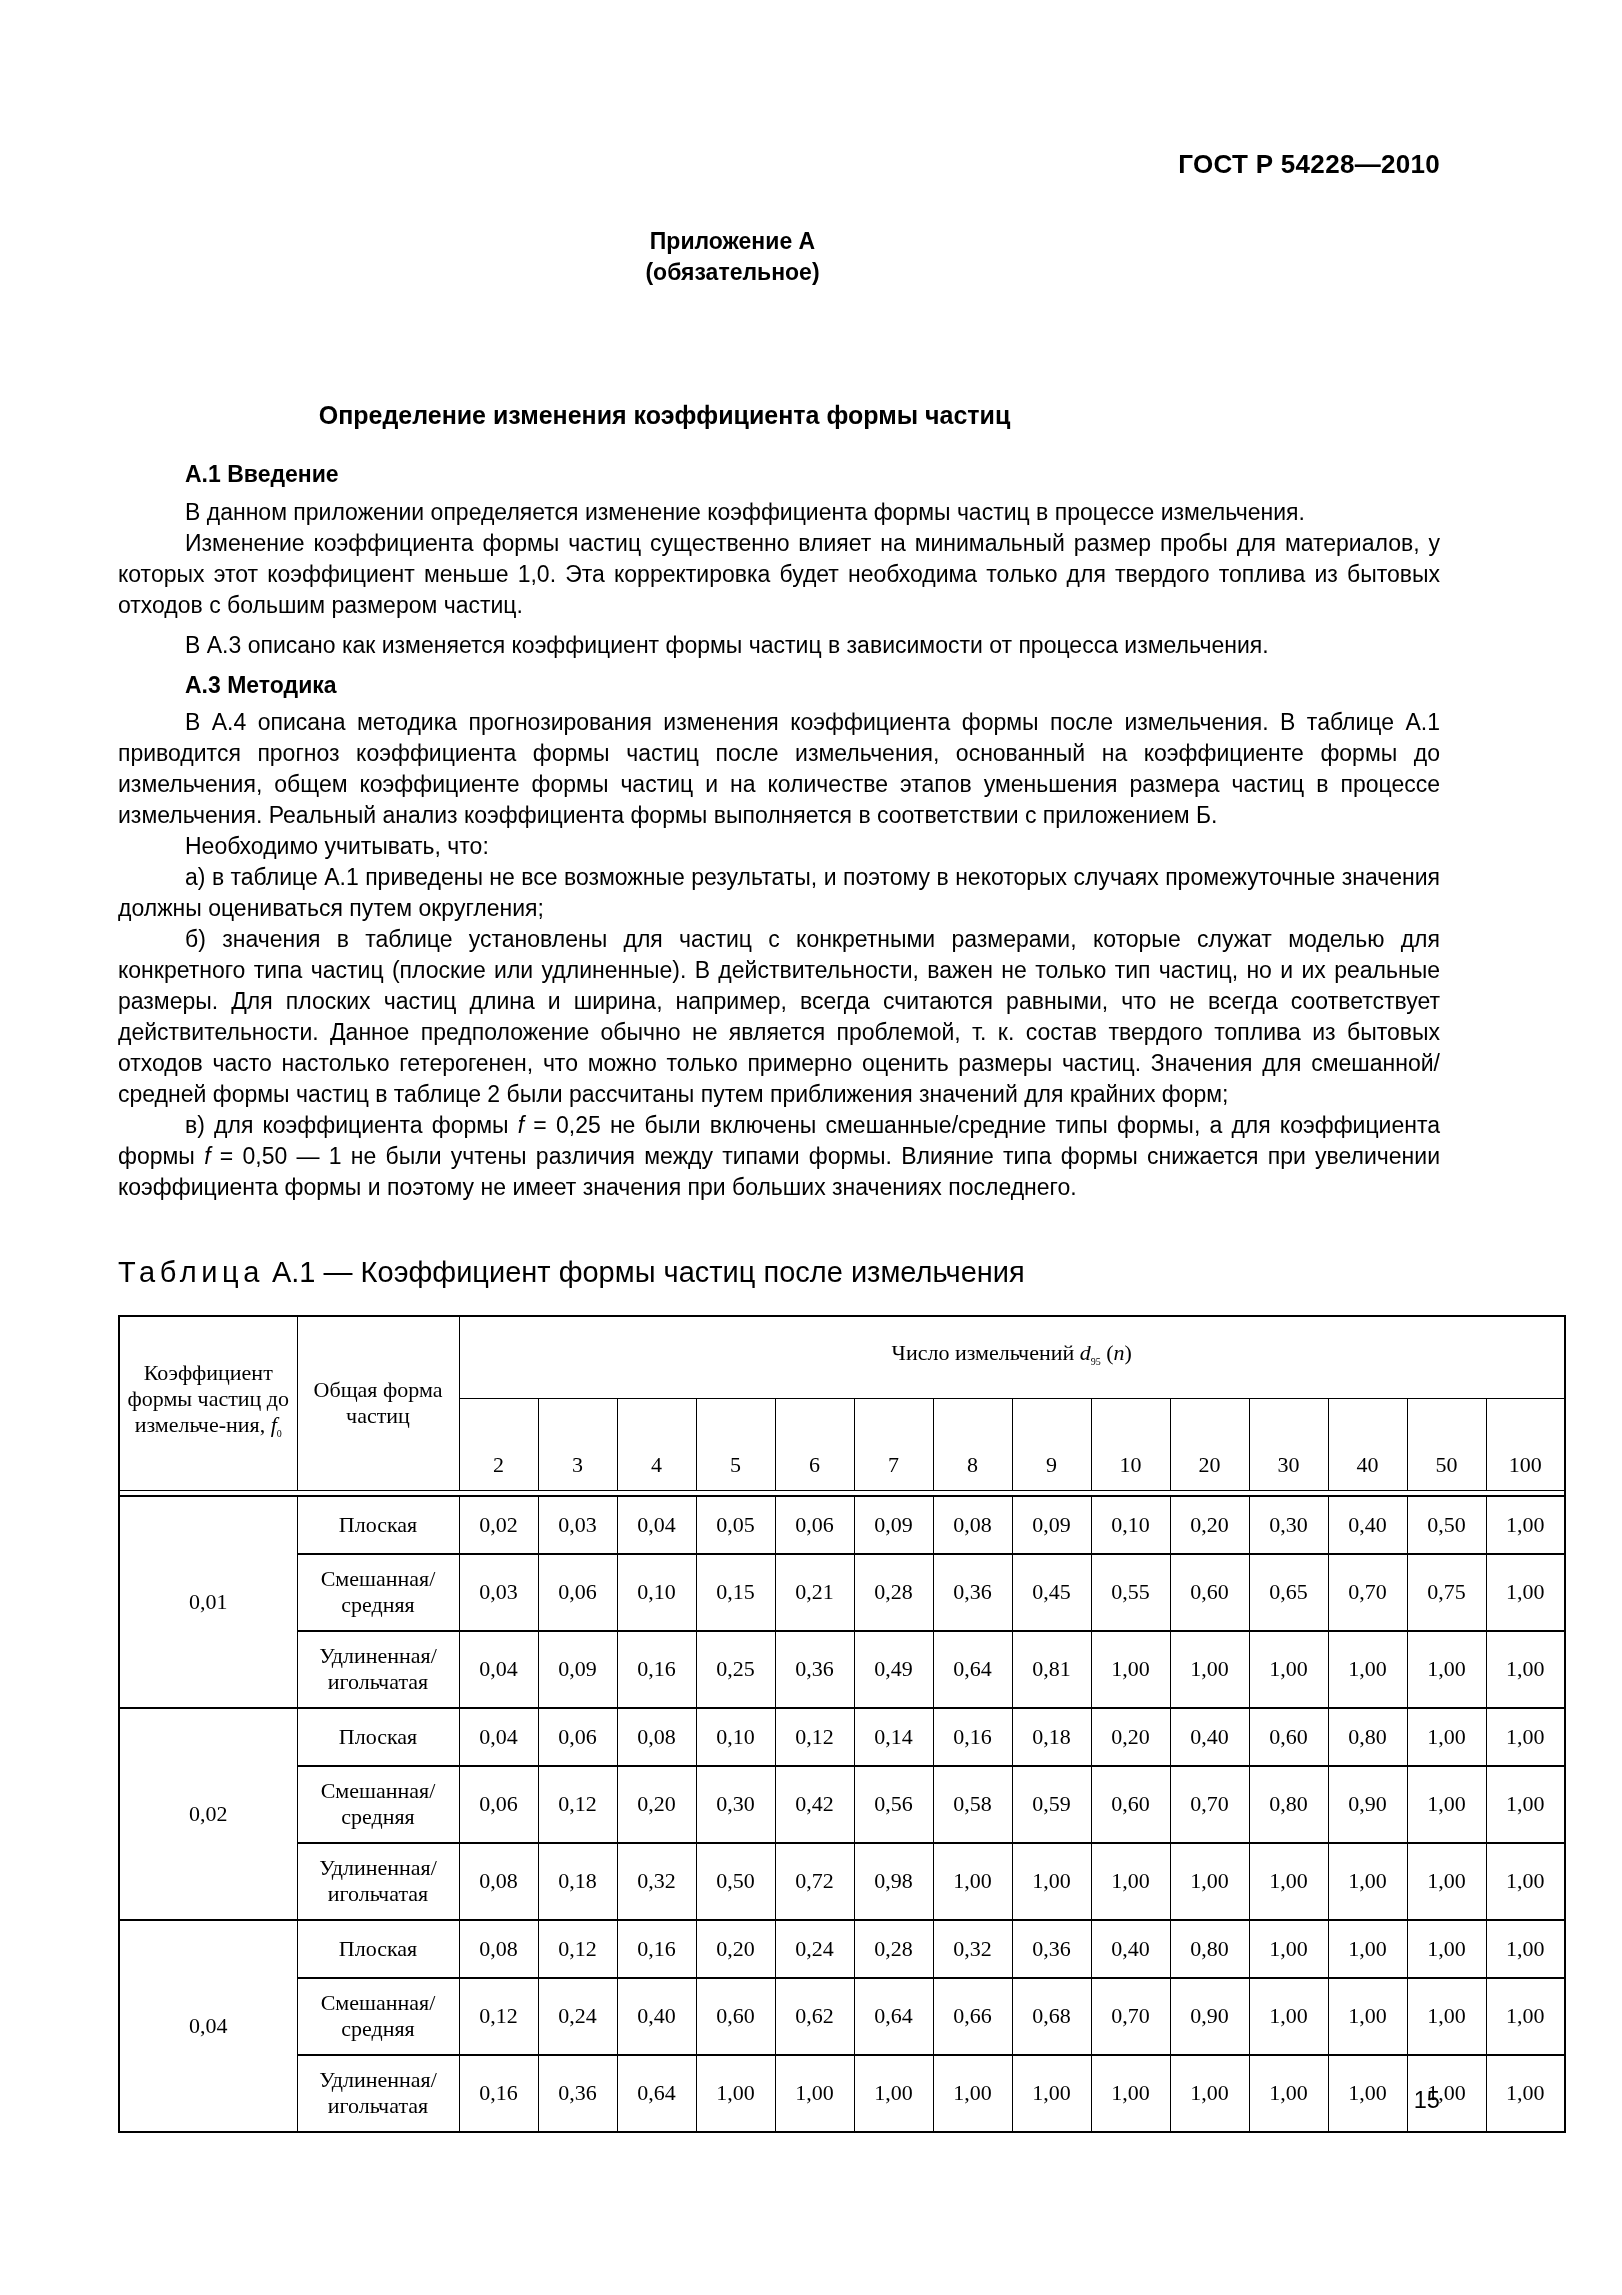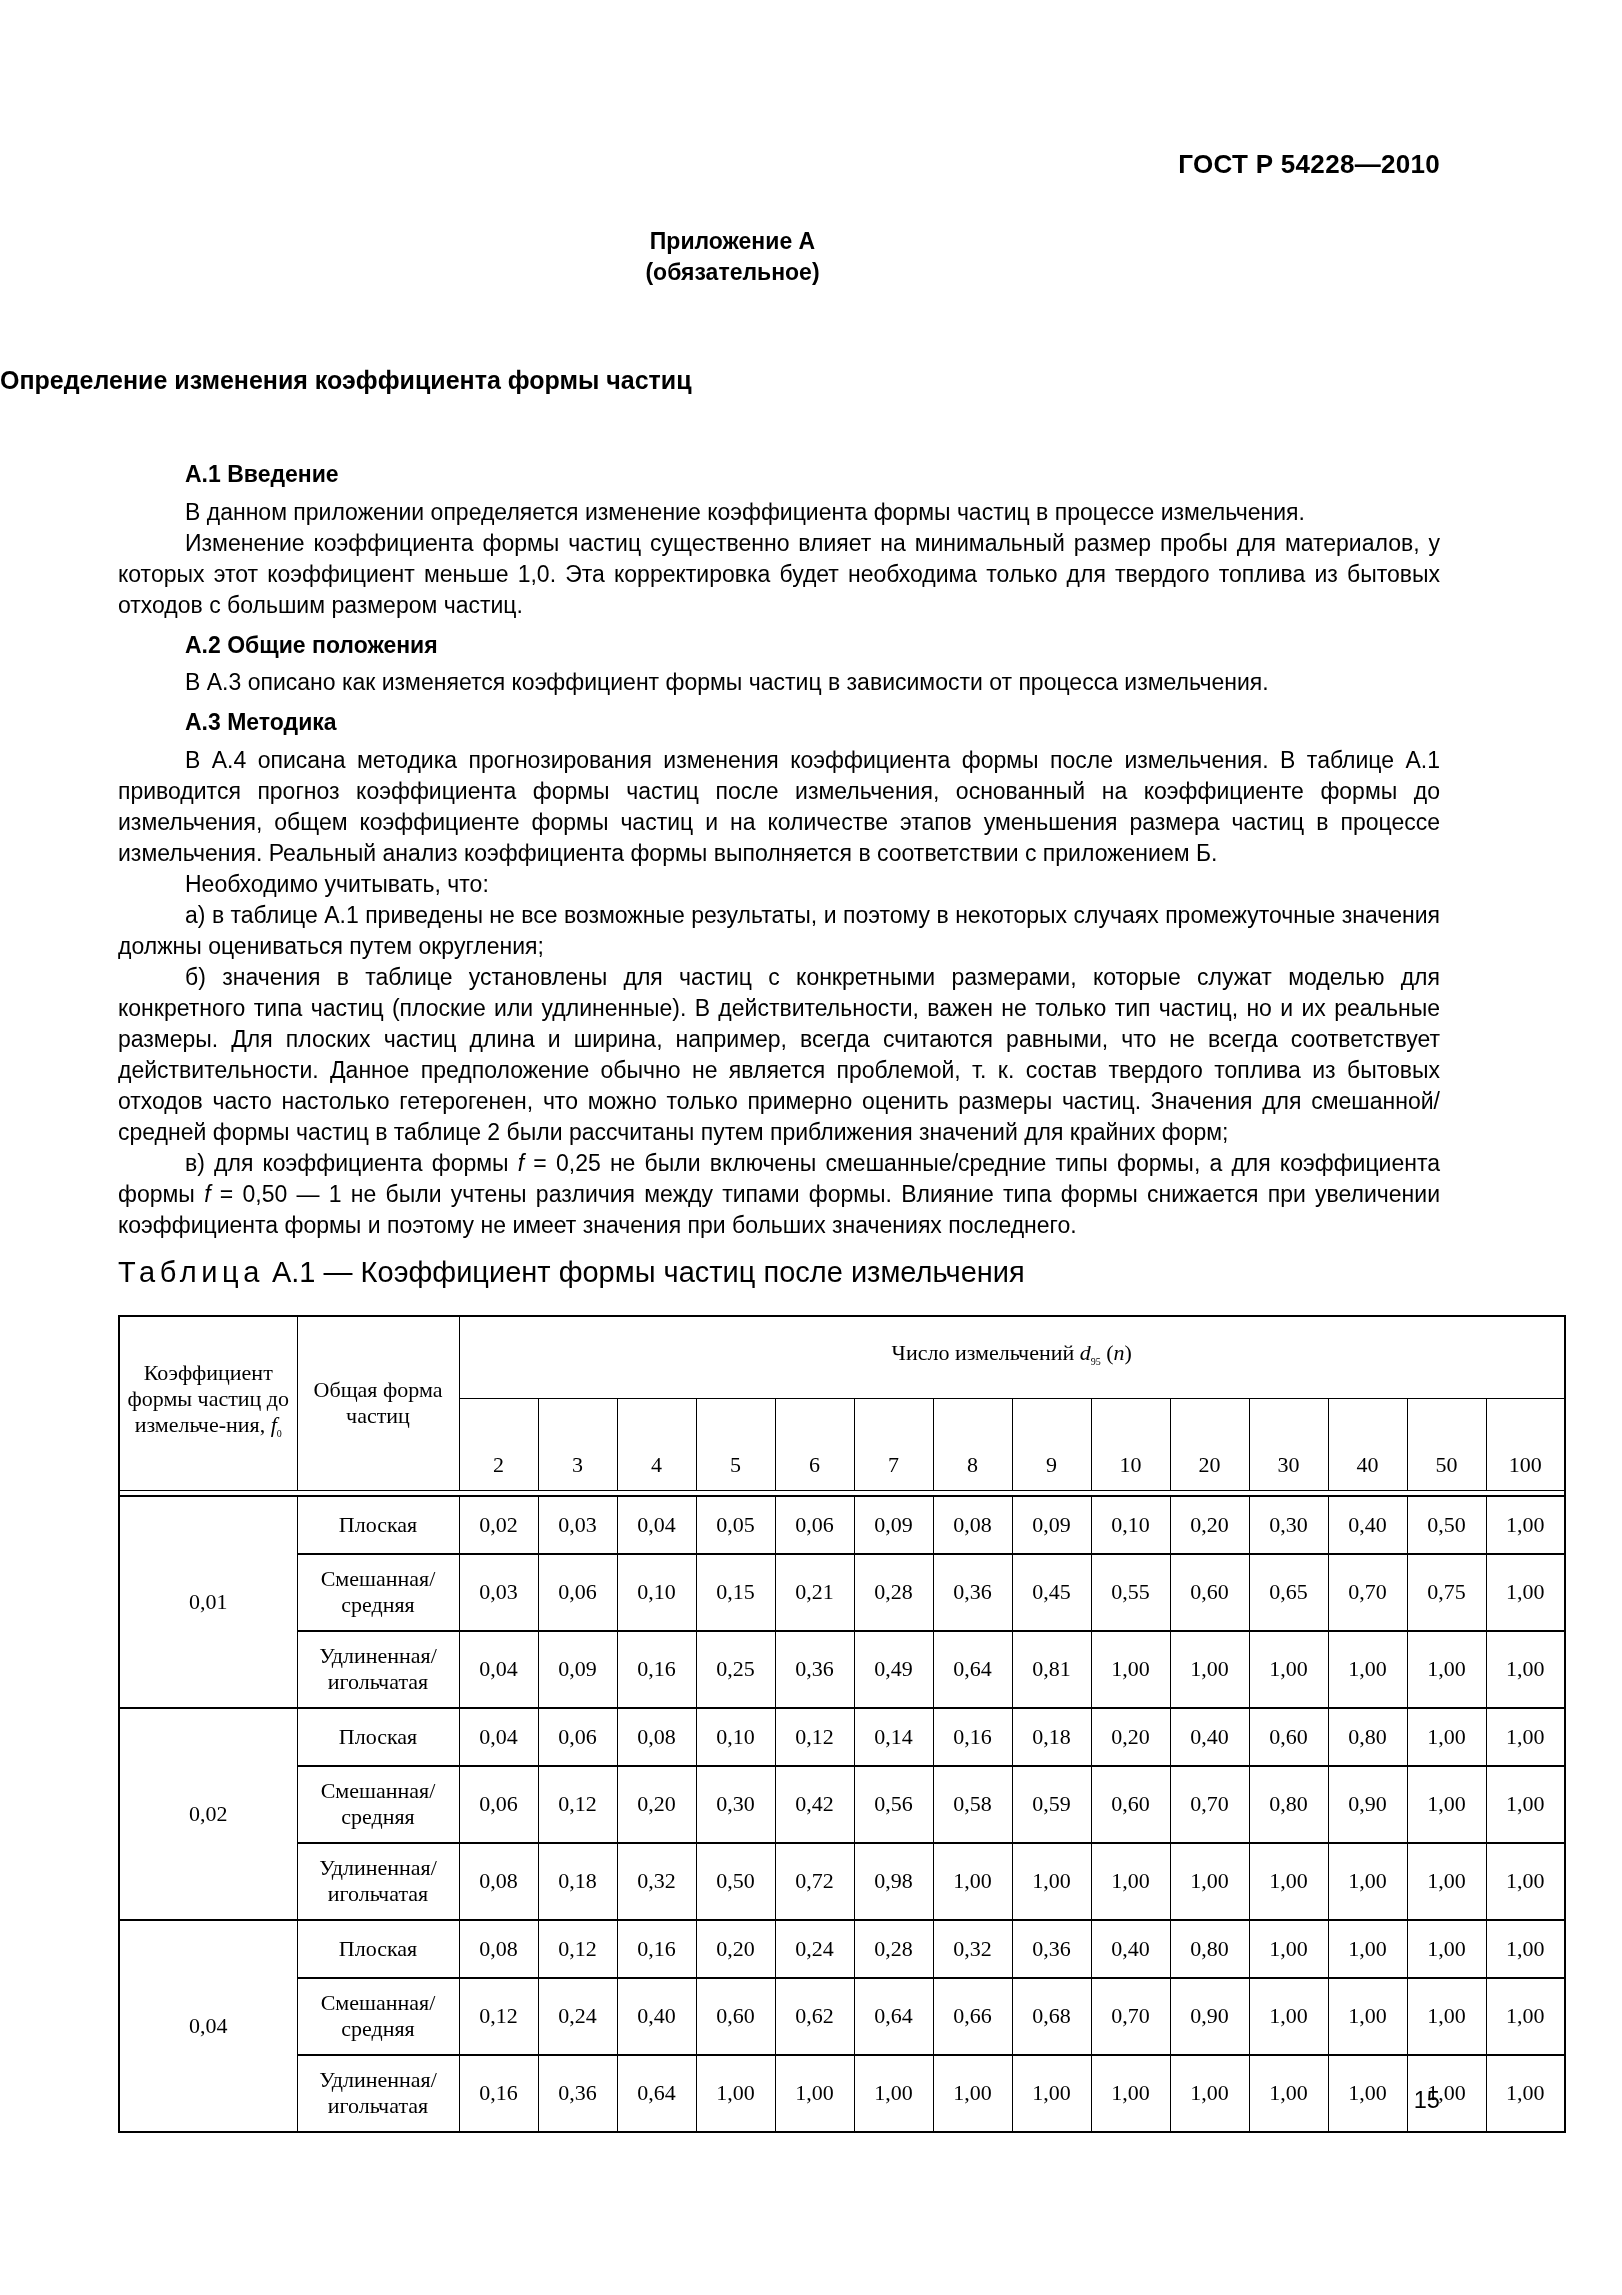--- a/index.html
+++ b/index.html
@@ -9,21 +9,21 @@
   }
   .doc-code {
     position: absolute; top: 149px; right: 183px;
     font-size: 26px; font-weight: bold; letter-spacing: 0.3px;
   }
   .annex {
     position: absolute; top: 226px; left: 0; width: 1465px; text-align: center;
     font-size: 23px; font-weight: bold; line-height: 31px;
   }
   .main-title {
-    position: absolute; top: 366px; left: 0; width: 1329px; text-align: left;
+    position: absolute; top: 401px; left: 0; width: 1329px; text-align: center;
     font-size: 25px; font-weight: bold;
   }
   .content {
     position: absolute; top: 459px; left: 118px; width: 1322px;
     font-size: 23px; line-height: 31px;
   }
   .sec-head { font-weight: bold; padding-left: 67px; margin: 0 0 6.5px 0; }
   .para { text-indent: 67px; text-align: justify; margin: 0; }
   .sec-gap { height: 9.2px; }
   .table-caption {
@@ -68,21 +68,20 @@
 <div class="main-title">Определение изменения коэффициента формы частиц</div>
 
 <div class="content">
   <div>
     <p class="sec-head">А.1 Введение</p>
     <p class="para">В данном приложении определяется изменение коэффициента формы частиц в процессе измельчения.</p>
     <p class="para">Изменение коэффициента формы частиц существенно влияет на минимальный размер пробы для материалов, у которых этот коэффициент меньше 1,0. Эта корректировка будет необходима только для твердого топлива из бытовых отходов с большим размером частиц.</p>
   </div>
   <div class="sec-gap"></div>
   <div>
-    <p class="sec-head">А.2 Общие положения</p>
     <p class="para">В А.3 описано как изменяется коэффициент формы частиц в зависимости от процесса измельчения.</p>
   </div>
   <div class="sec-gap"></div>
   <div>
     <p class="sec-head">А.3 Методика</p>
     <p class="para">В А.4 описана методика прогнозирования изменения коэффициента формы после измельчения. В таблице А.1 приводится прогноз коэффициента формы частиц после измельчения, основанный на коэффициенте формы до измельчения, общем коэффициенте формы частиц и на количестве этапов уменьшения размера частиц в процессе измельчения. Реальный анализ коэффициента формы выполняется в соответствии с приложением Б.</p>
     <p class="para">Необходимо учитывать, что:</p>
     <p class="para">а) в таблице А.1 приведены не все возможные результаты, и поэтому в некоторых случаях промежуточные значения должны оцениваться путем округления;</p>
     <p class="para">б) значения в таблице установлены для частиц с конкретными размерами, которые служат моделью для конкретного типа частиц (плоские или удлиненные). В действительности, важен не только тип частиц, но и их реальные размеры. Для плоских частиц длина и ширина, например, всегда считаются равными, что не всегда соответствует действительности. Данное предположение обычно не является проблемой, т. к. состав твердого топлива из бытовых отходов часто настолько гетерогенен, что можно только примерно оценить размеры частиц. Значения для смешанной/средней формы частиц в таблице 2 были рассчитаны путем приближения значений для крайних форм;</p>
     <p class="para"><span>в) для коэффициента формы </span><i>f</i><span> = 0,25 не были включены смешанные/средние типы формы, а для коэффициента формы </span><i>f</i><span> = 0,50 — 1 не были учтены различия между типами формы. Влияние типа формы снижается при увеличении коэффициента формы и поэтому не имеет значения при больших значениях последнего.</span></p>

